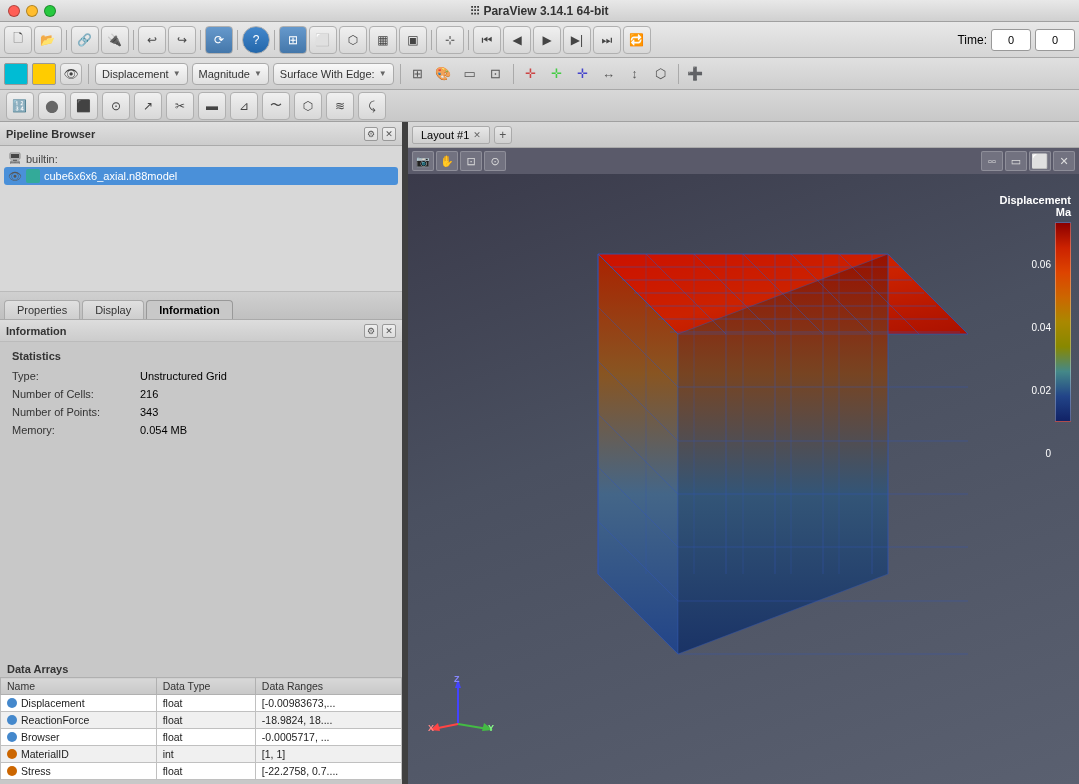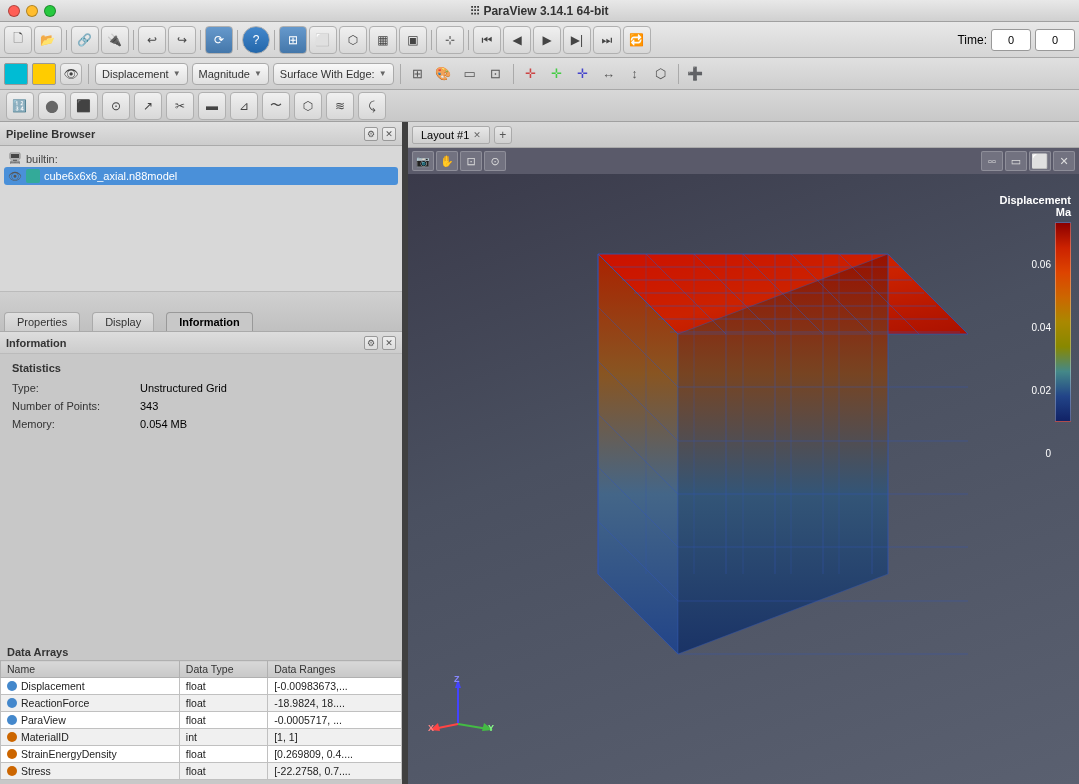--- a/index.html
+++ b/index.html
@@ -148,22 +148,22 @@
     .eye-icon { font-size: 11px; color: #555; cursor: pointer; width: 14px; }
     .model-icon { width: 14px; height: 14px; background: #3a9; border-radius: 2px; display: flex; align-items: center; justify-content: center; font-size: 8px; color: white; }
     .builtin-label { font-size: 11px; color: #444; padding: 2px 4px; display: flex; align-items: center; gap: 4px; }
 
     
     .tabs-bar {
       background: linear-gradient(to bottom, #d0d0d0, #c0c0c0);
       border-top: 1px solid #bbb;
       border-bottom: 1px solid #aaa;
       display: flex;
-      padding: 20px 4px 0;
-      gap: 12px;
+      padding: 8px 4px 0;
+      gap: 2px;
     }
     .tab {
       padding: 3px 12px;
       font-size: 11px;
       border: 1px solid #aaa;
       border-bottom: none;
       border-radius: 4px 4px 0 0;
       background: linear-gradient(to bottom, #e0e0e0, #cecece);
       cursor: pointer;
       color: #333;
@@ -461,20 +461,24 @@
         <div class="panel-ctrl-btn">✕</div>
       </div>
     </div>
 
     <div class="info-panel">
       <div class="info-content">
         <div class="section-title">Statistics</div>
         <div class="info-row">
           <span class="info-label">Type:</span>
           <span class="info-value">Unstructured Grid</span>
+        </div>
+        <div class="info-row">
+          <span class="info-label">Number of Cells:</span>
+          <span class="info-value">216</span>
         </div>
         <div class="info-row">
           <span class="info-label">Number of Points:</span>
           <span class="info-value">343</span>
         </div>
         <div class="info-row">
           <span class="info-label">Memory:</span>
           <span class="info-value">0.054 MB</span>
         </div>
       </div>
@@ -507,45 +511,35 @@
           <span>ReactionForce</span>
         </span>
       </td>
       <td>float</td>
       <td>-18.9824, 18....</td>
     </tr>
               <tr>
       <td>
         <span class="name-cell">
           <span class="dot-point dot-blue"></span>
-          <span>ParaView</span>
+          <span>Browser</span>
         </span>
       </td>
       <td>float</td>
       <td>-0.0005717, ...</td>
     </tr>
               <tr>
       <td>
         <span class="name-cell">
           <span class="dot-point dot-orange"></span>
           <span>MaterialID</span>
         </span>
       </td>
       <td>int</td>
       <td>[1, 1]</td>
-    </tr>
-              <tr>
-      <td>
-        <span class="name-cell">
-          <span class="dot-point dot-orange"></span>
-          <span>StrainEnergyDensity</span>
-        </span>
-      </td>
-      <td>float</td>
-      <td>[0.269809, 0.4....</td>
     </tr>
               <tr>
       <td>
         <span class="name-cell">
           <span class="dot-point dot-orange"></span>
           <span>Stress</span>
         </span>
       </td>
       <td>float</td>
       <td>[-22.2758, 0.7....</td>

